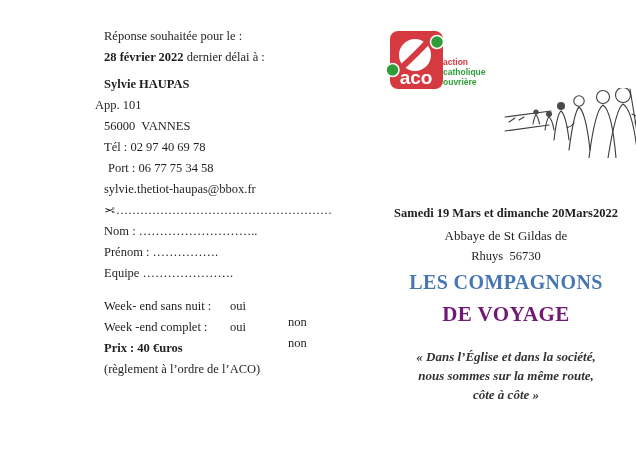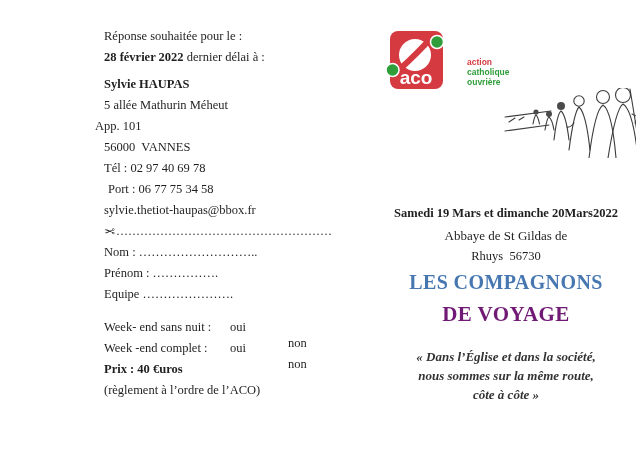--- a/index.html
+++ b/index.html
@@ -21,21 +21,21 @@
   .scissors { font-size:13px; color:#2a2a2a; margin-right:1px; transform:scaleX(-1); display:inline-block; }
   .cut-dots { letter-spacing:0px; font-size:12px; color:#2a2a2a; overflow:hidden; max-width:215px; }
 
   .choice-row { position:relative; }
   .choice-oui { position:absolute; left:135px; top:0; }
   .choice-non { position:absolute; left:193px; top:16px; }
 
   
   .logo-wrap { position:absolute; left:360px; top:29px; width:112px; height:64px; }
   .logo-words { position:absolute; left:418px; top:57px; font-family:"Liberation Sans", sans-serif;
-                font-size:8.5px; line-height:10px; font-weight:bold;padding-left:24px; }
+                font-size:8.5px; line-height:10px; font-weight:bold; }
   .w-red { color:#d63a41; }
   .w-green { color:#2f9e3a; }
 
   
   .sketch-wrap { position:absolute; left:474px; top:88px; width:150px; height:70px; }
 
   
   .right-col { position:absolute; left:330px; top:0; width:302px; height:450px; text-align:center; }
   .rc-title { position:absolute; top:164px; width:100%; font-size:15px; font-weight:bold; letter-spacing:0.3px; }
   .rc-date { position:absolute; top:206px; width:100%; font-size:12.5px; font-weight:bold; }
@@ -48,21 +48,20 @@
 </style>
 </head>
 <body>
 
 <div class="page">
 
   <div class="left-col">
     <div class="ln">Réponse souhaitée pour le :</div>
     <div class="ln gap-sm"><span class="b">28 février 2022</span><span> dernier délai à :</span></div>
     <div class="ln b">Sylvie HAUPAS</div>
-    <div class="ln">5 allée Mathurin Méheut</div>
     <div class="ln indent0">App. 101</div>
     <div class="ln">56000&nbsp; VANNES</div>
     <div class="ln">Tél : 02 97 40 69 78</div>
     <div class="ln indent1">Port : 06 77 75 34 58</div>
     <div class="ln">sylvie.thetiot-haupas@bbox.fr</div>
     <div class="ln cut-row">
         <span class="scissors">✂</span>
         <span class="cut-dots">…………………………………………………………</span>
       </div>
     <div class="ln">Nom : ………………………..</div>

